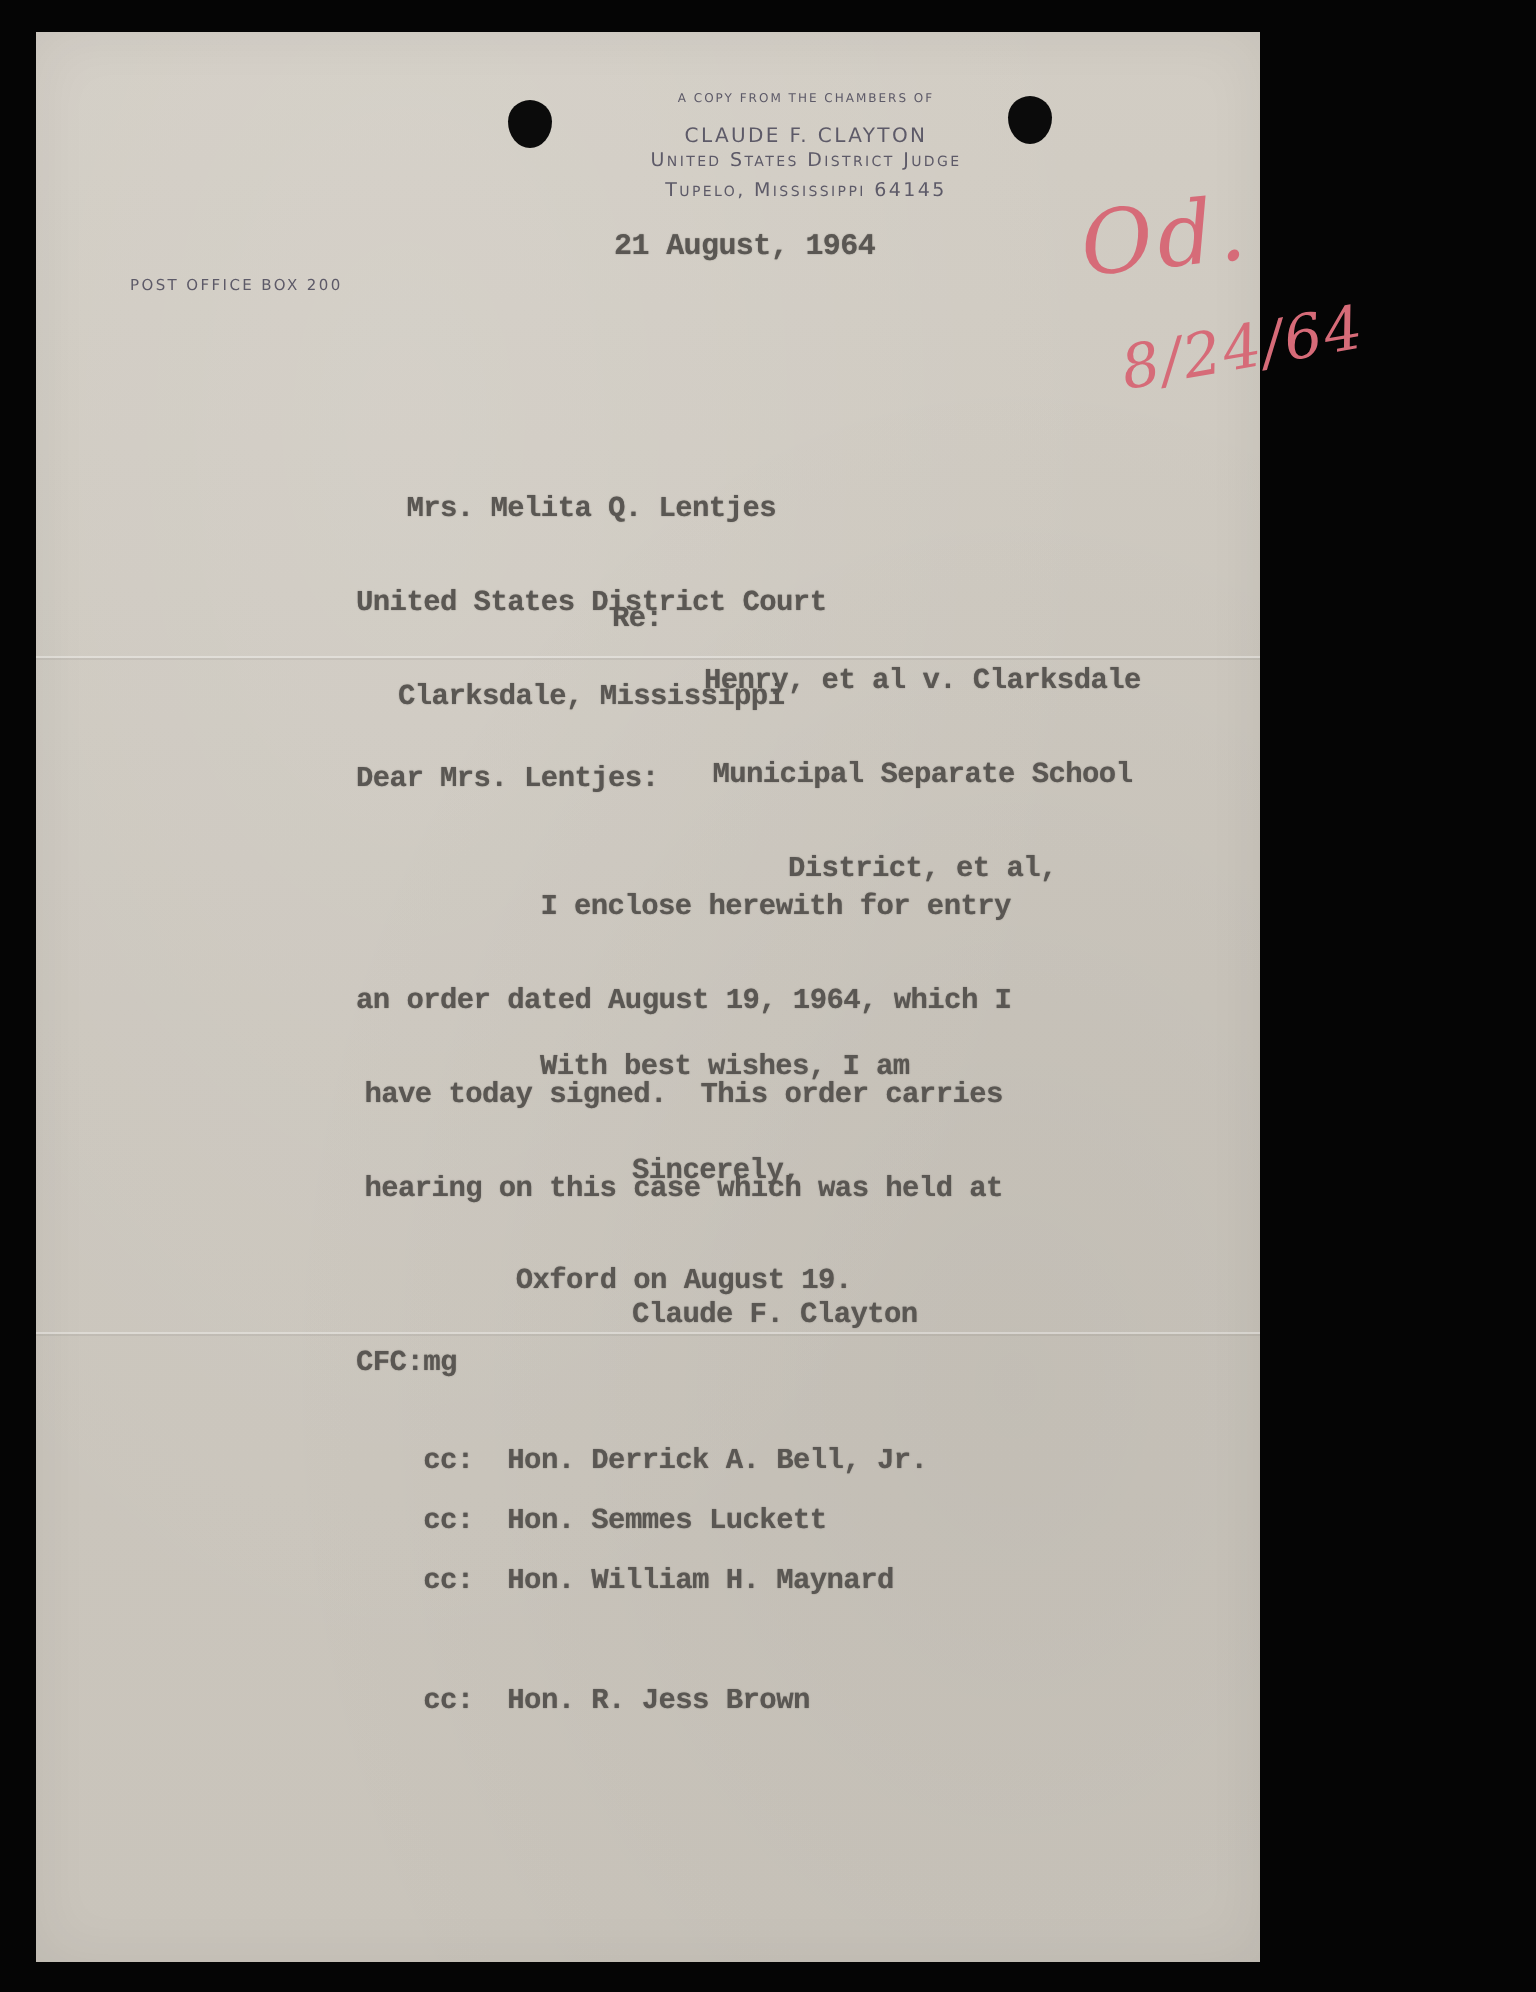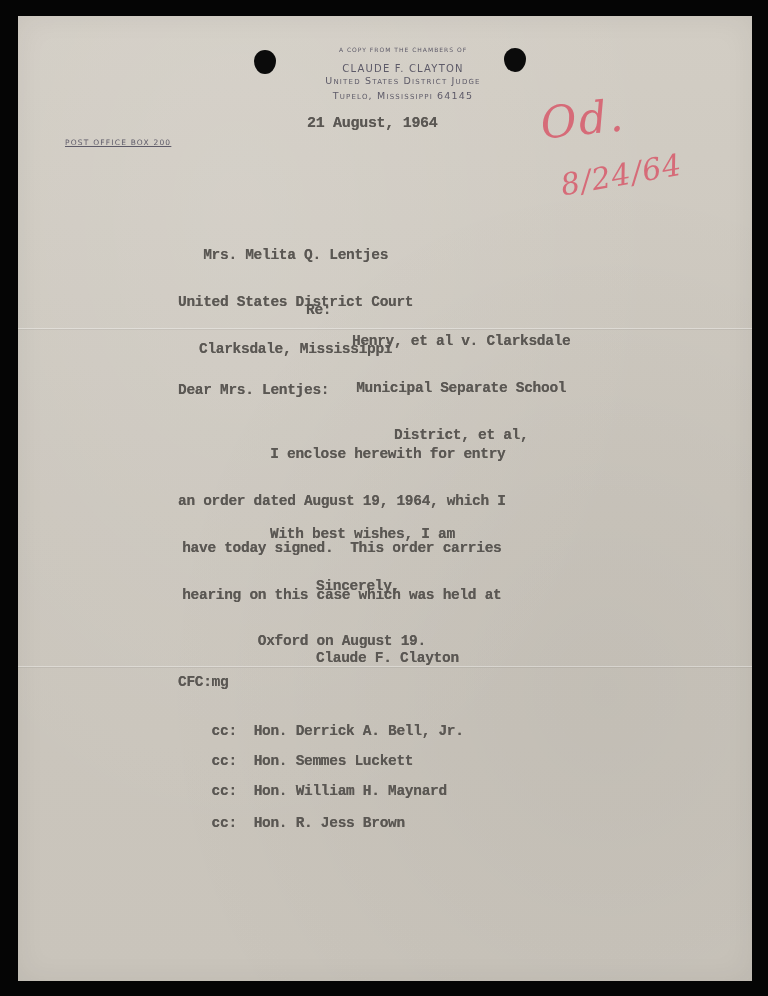--- a/index.html
+++ b/index.html
@@ -7,21 +7,21 @@
       padding: 0;
       width: 768px;
       height: 996px;
       background: #050505;
       overflow: hidden;
     }
     .page {
       position: absolute;
       left: 18px;
       top: 16px;
-      width: 734px;
+      width: 612px;
       height: 965px;
       background: #cdc8bf;
       background-image:
         radial-gradient(ellipse at 30% 20%, rgba(255,255,255,0.10), rgba(0,0,0,0) 60%),
         radial-gradient(ellipse at 80% 70%, rgba(0,0,0,0.04), rgba(0,0,0,0) 55%),
         linear-gradient(180deg, #d2cdc4 0%, #cbc6bd 50%, #c9c4bb 100%);
       box-shadow: inset 0 0 30px rgba(0,0,0,0.06);
     }
     .fold {
       position: absolute;
@@ -74,21 +74,20 @@
       font-size: 9.5px;
       font-variant: small-caps;
       letter-spacing: 1.2px;
     }
     .lh-pobox {
       left: 47px;
       top: 122px;
       font-size: 7.5px;
       letter-spacing: 1.2px;
       text-align: left;
-      text-decoration: underline;
     }
     .typed {
       position: absolute;
       font-family: "Liberation Mono", "DejaVu Sans Mono", monospace;
       font-size: 14.5px;
       line-height: 15.6px;
       color: #5a5753;
       font-weight: bold;
       white-space: pre;
       letter-spacing: -0.3px;
@@ -173,17 +172,17 @@
 
   <div class="typed" style="left:160px; top:722px;">
     <span>cc:</span><span>  </span><span>Hon. Semmes Luckett</span>
   </div>
   <div class="typed" style="left:160px; top:692px;">
     <span>cc:</span><span>  </span><span>Hon. Derrick A. Bell, Jr.</span>
   </div>
   <div class="typed" style="left:160px; top:752px;">
     <span>cc:</span><span>  </span><span>Hon. William H. Maynard</span>
   </div>
-  <div class="typed" style="left:160px; top:784px;">
+  <div class="typed" style="left:160px; top:812px;">
     <span>cc:</span><span>  </span><span>Hon. R. Jess Brown</span>
   </div>
 
 </div>
 
 </body></html>

